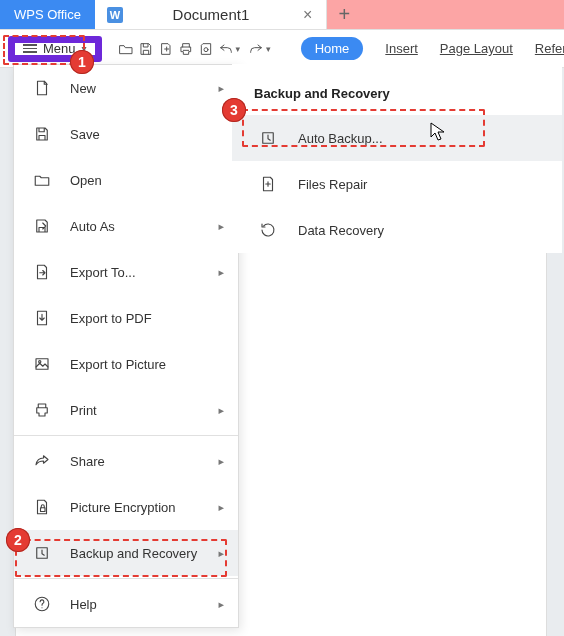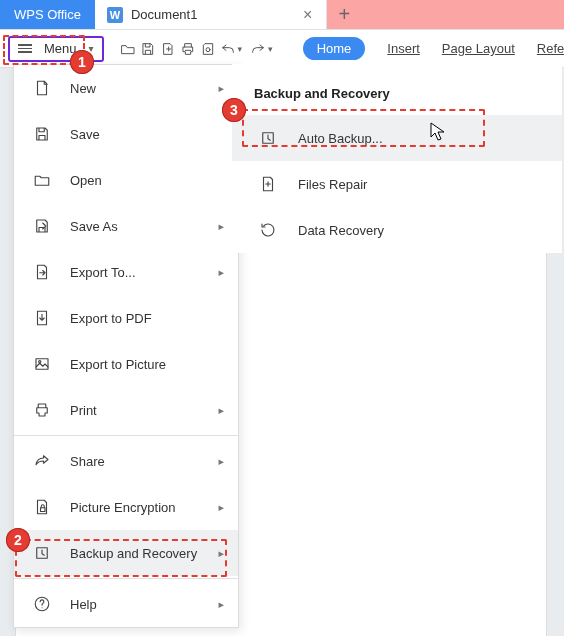--- a/index.html
+++ b/index.html
@@ -3,27 +3,27 @@
 <meta charset="utf-8">
 <style>
   * { box-sizing: border-box; margin: 0; padding: 0; font-family: -apple-system, "Segoe UI", Arial, sans-serif; }
   body { width: 564px; height: 636px; background: #fff; overflow: hidden; position: relative; font-size: 13px; color: #333; }
 
   
   .titlebar { height: 30px; display: flex; align-items: stretch; background: #fca5a5; border-bottom: 1px solid #e0e0e0; }
   .app-badge { background: #3b8af2; color: #fff; display: flex; align-items: center; padding: 0 14px; font-size: 13px; font-weight: 500; }
   .doc-tab { display: flex; align-items: center; padding: 0 10px 0 12px; gap: 8px; border-right: 1px solid #e0e0e0; background: #fff; }
   .doc-tab .doc-icon { width: 16px; height: 16px; background: #4a90e2; color: #fff; display: flex; align-items: center; justify-content: center; border-radius: 2px; font-size: 11px; font-weight: 600; }
-  .doc-tab .doc-title { font-size: 13px; color: #333; min-width: 160px; }
+  .doc-tab .doc-title { font-size: 15px; color: #333; min-width: 160px; text-align: center; }
   .doc-tab .close-x { color: #777; font-size: 16px; cursor: pointer; padding: 0 4px; }
   .tab-plus { display: flex; align-items: center; justify-content: center; width: 34px; font-size: 20px; color: #666; cursor: pointer; }
 
   
   .toolbar { height: 38px; display: flex; align-items: center; padding: 0 8px; gap: 4px; border-bottom: 1px solid #e0e0e0; background: #fff; }
-  .menu-btn { display: inline-flex; align-items: center; gap: 12px; height: 26px; padding: 0 8px; border: 2px solid #6d28d9; border-radius: 3px; font-size: 13px; color: #333; cursor: pointer; position: relative; z-index: 3; }
+  .menu-btn { display: inline-flex; align-items: center; gap: 6px; height: 26px; padding: 0 8px; border: 7px solid #6d28d9; border-radius: 3px; font-size: 13px; color: #333; cursor: pointer; position: relative; z-index: 3; }
   .menu-btn .caret { font-size: 10px; color: #666; }
   .menu-btn .hamb { width: 14px; display: inline-flex; flex-direction: column; gap: 2px; }
   .menu-btn .hamb span { height: 1.5px; background: #555; }
   .vdiv { width: 1px; height: 22px; background: #e0e0e0; margin: 0 4px; }
   .tbicon { width: 22px; height: 22px; display: inline-flex; align-items: center; justify-content: center; color: #555; cursor: pointer; border-radius: 3px; }
   .tbicon svg { width: 16px; height: 16px; }
   .tbdrop { font-size: 9px; color: #666; margin-left: -2px; margin-right: 4px; }
   .ribbon { display: flex; align-items: center; gap: 22px; margin-left: 10px; }
   .ribbon-home { background: #3b8af2; color: #fff; padding: 4px 14px; border-radius: 12px; font-size: 13px; cursor: pointer; }
   .ribbon-tab { font-size: 13px; color: #444; cursor: pointer; white-space: nowrap; text-decoration: underline; }
@@ -162,21 +162,21 @@
       </span>
     <span>Open</span>
   </div>
   <div class="mrow">
     <span class="micon">
         <svg viewBox="0 0 24 24">
           <path class="st" d="M5 4h11l3 3v13H5z M8 20v-6h8v6"></path>
           <path class="st" d="M13 8l4 4-4 4"></path>
         </svg>
       </span>
-    <span>Save As</span>
+    <span>Auto As</span>
     <span class="arrow">▸</span>
   </div>
   <div class="mrow">
     <span class="micon">
         <svg viewBox="0 0 24 24">
           <path class="st" d="M6 3h9l3 3v15H6z"></path>
           <path class="st" d="M9 13h7m-3-3 3 3-3 3"></path>
         </svg>
       </span>
     <span>Export To...</span>

